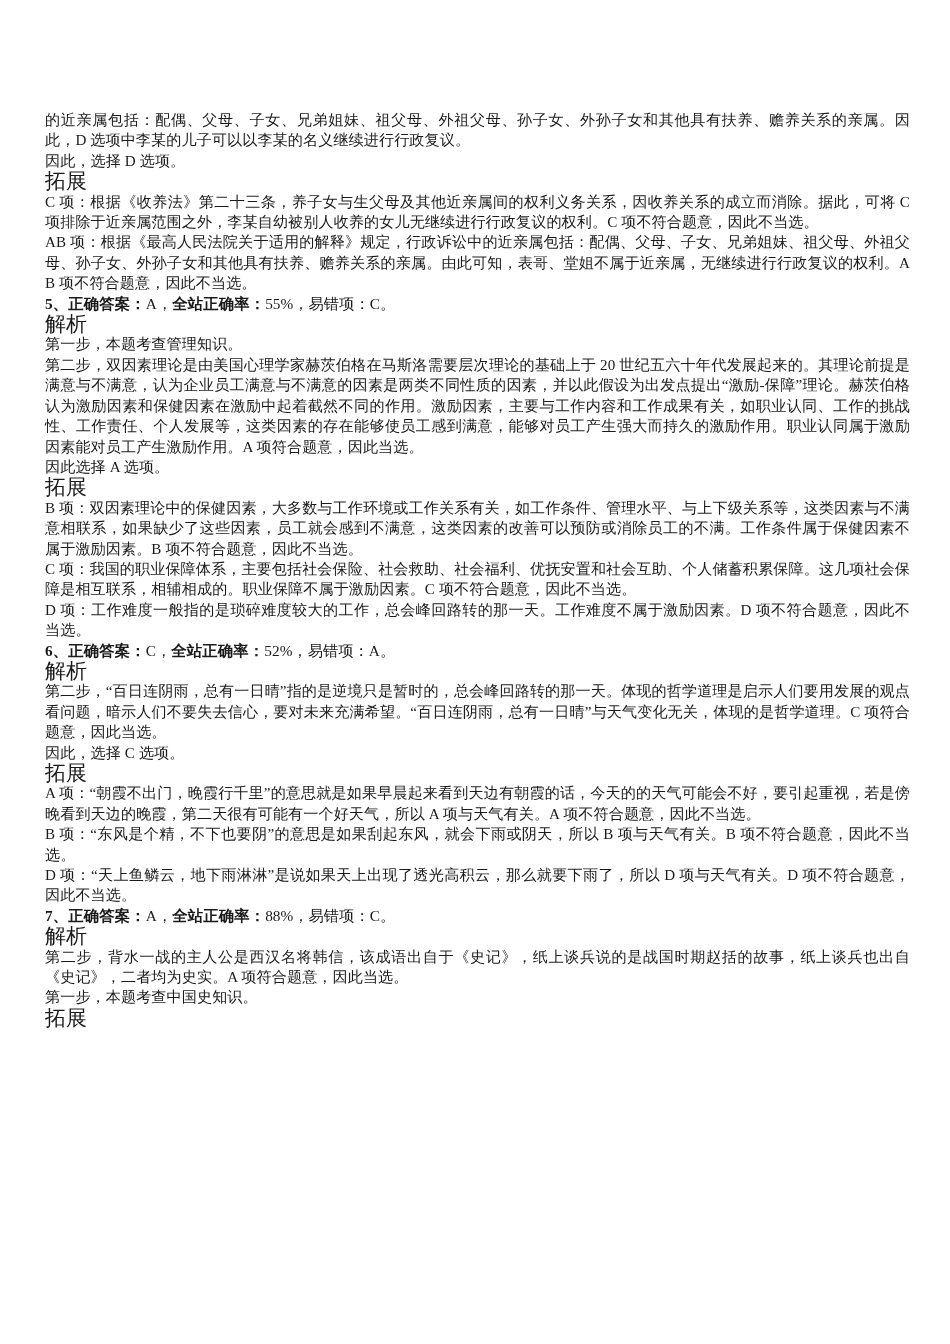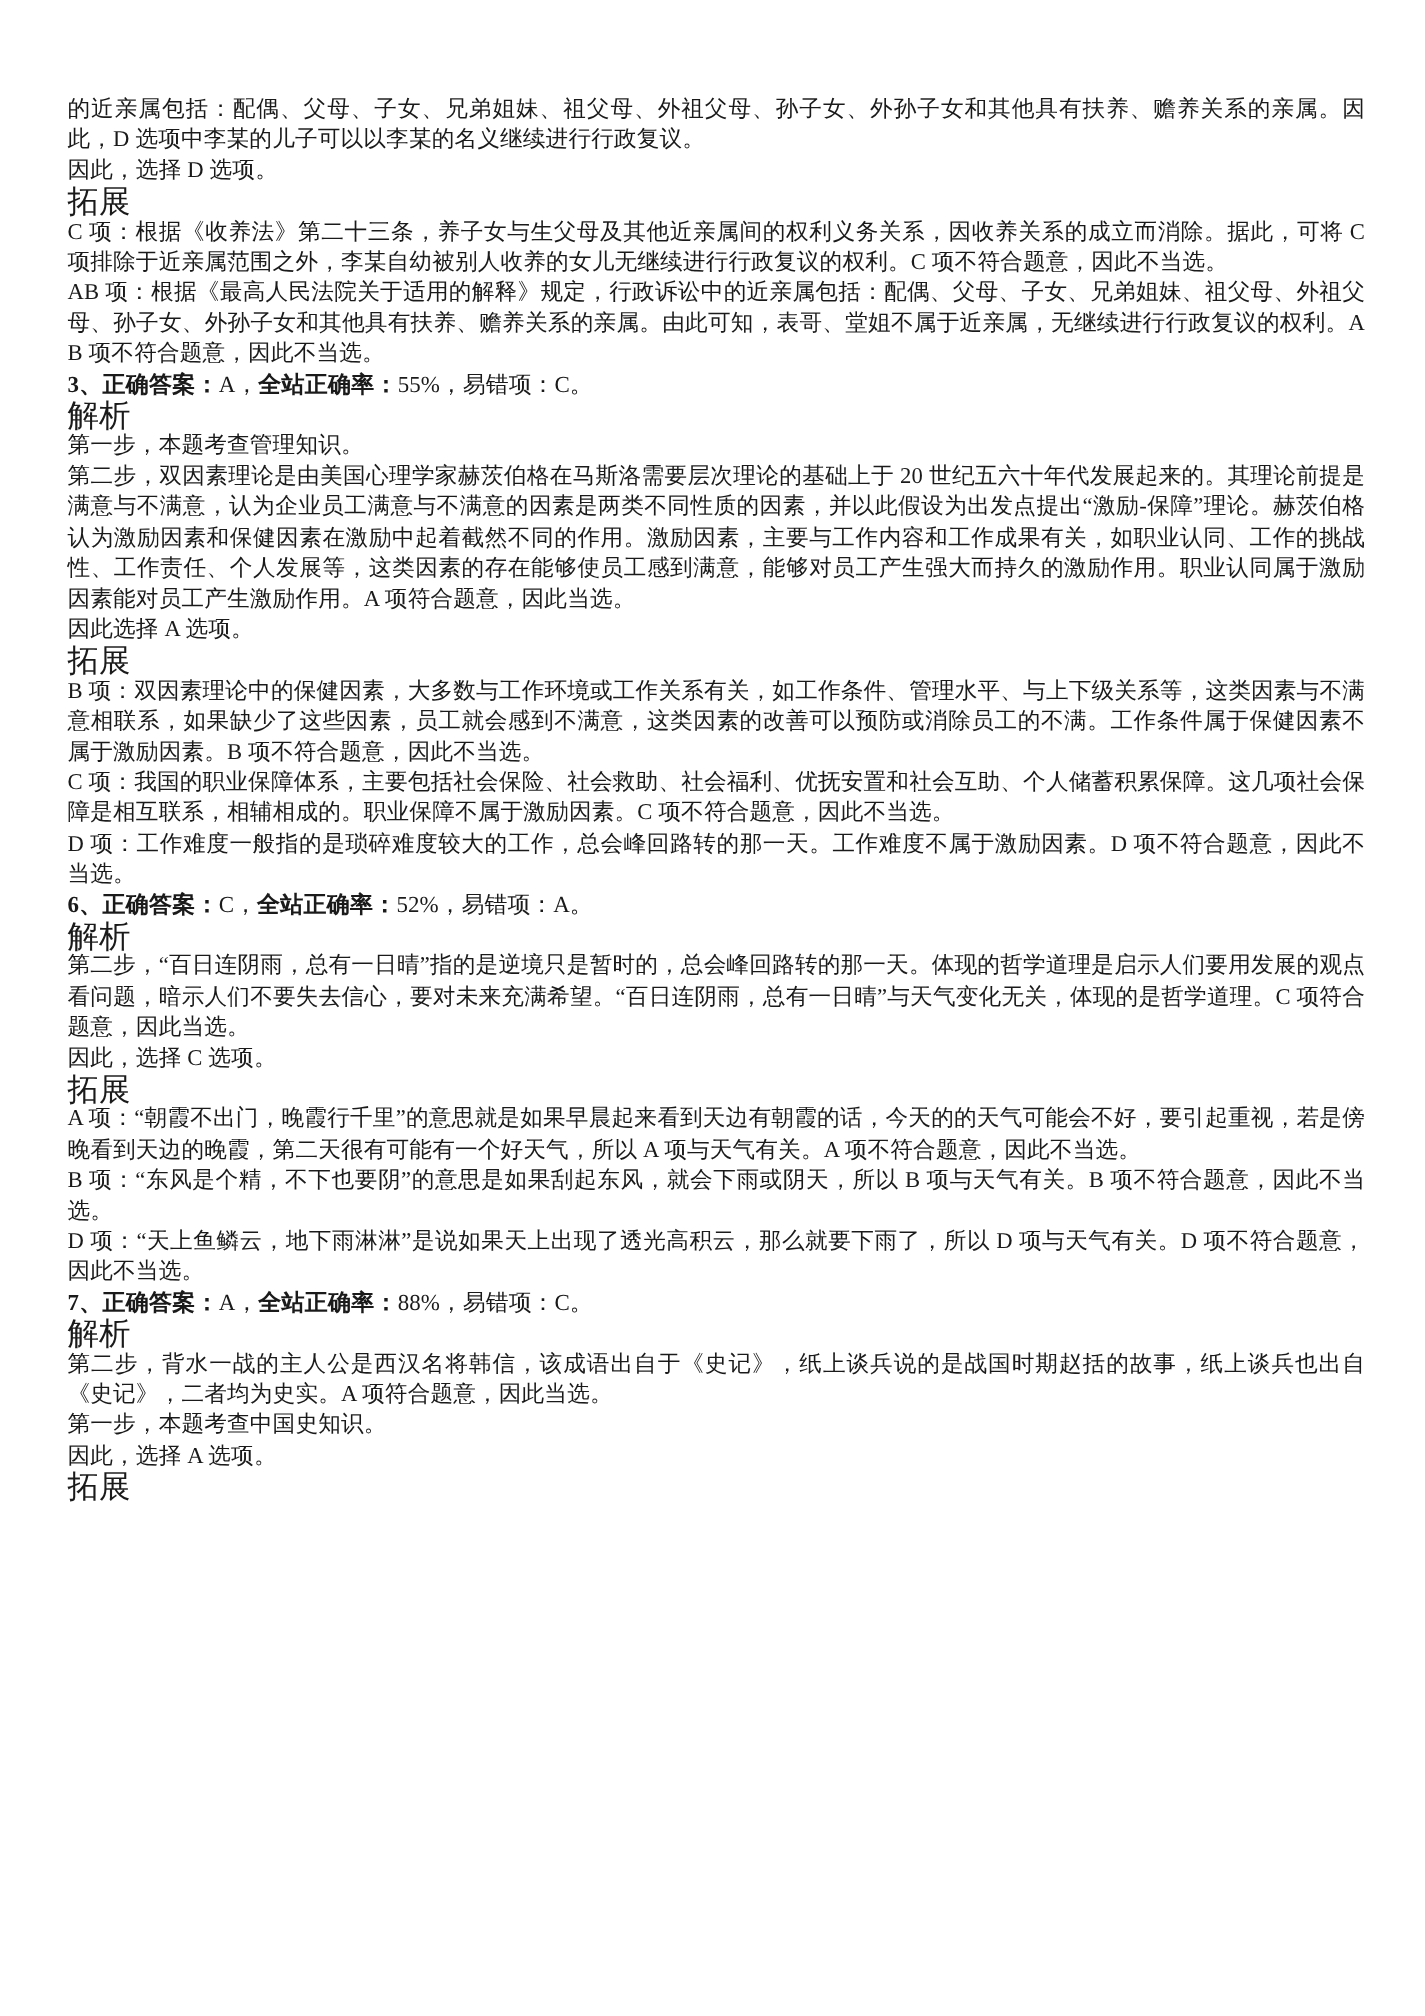--- a/index.html
+++ b/index.html
@@ -13,21 +13,21 @@
     height: 1344px;
     font-family: "Liberation Serif", "DejaVu Serif", serif;
     color: #1a1a1a;
     -webkit-font-smoothing: none;
   }
   .page {
     position: relative;
     width: 950px;
     height: 1344px;
     box-sizing: border-box;
-    padding: 63px 40px 0 45px;
+    padding: 110px 40px 0 45px;
     font-family: Liberation Serif, serif;
   }
   .doc-body {
     width: 865px;
   }
   
   p.para {
     margin: 0;
     font-size: 15.1px;
     line-height: 20.4px;
@@ -72,21 +72,21 @@
     <div class="blk">
       <p class="para">的近亲属包括：配偶、父母、子女、兄弟姐妹、祖父母、外祖父母、孙子女、外孙子女和其他具有扶养、赡养关系的亲属。因此，D 选项中李某的儿子可以以李某的名义继续进行行政复议。</p>
       <p class="para">因此，选择 D 选项。</p>
       <p class="label gap-sm">拓展</p>
       <p class="para">C 项：根据《收养法》第二十三条，养子女与生父母及其他近亲属间的权利义务关系，因收养关系的成立而消除。据此，可将 C 项排除于近亲属范围之外，李某自幼被别人收养的女儿无继续进行行政复议的权利。C 项不符合题意，因此不当选。</p>
       <p class="para gap-sm">AB 项：根据《最高人民法院关于适用的解释》规定，行政诉讼中的近亲属包括：配偶、父母、子女、兄弟姐妹、祖父母、外祖父母、孙子女、外孙子女和其他具有扶养、赡养关系的亲属。由此可知，表哥、堂姐不属于近亲属，无继续进行行政复议的权利。AB 项不符合题意，因此不当选。</p>
     </div>
 
     <div class="blk">
       <p class="answer-line gap-md">
-        <span class="b">3、正确答案：</span><span class="n">A，</span><span class="b">全站正确率：</span><span class="n">55%，易错项：C。</span>
+        <span class="b">5、正确答案：</span><span class="n">A，</span><span class="b">全站正确率：</span><span class="n">55%，易错项：C。</span>
       </p>
       <p class="label gap-sm">解析</p>
       <p class="para gap-sm">第一步，本题考查管理知识。</p>
       <p class="para">第二步，双因素理论是由美国心理学家赫茨伯格在马斯洛需要层次理论的基础上于 20 世纪五六十年代发展起来的。其理论前提是满意与不满意，认为企业员工满意与不满意的因素是两类不同性质的因素，并以此假设为出发点提出“激励-保障”理论。赫茨伯格认为激励因素和保健因素在激励中起着截然不同的作用。激励因素，主要与工作内容和工作成果有关，如职业认同、工作的挑战性、工作责任、个人发展等，这类因素的存在能够使员工感到满意，能够对员工产生强大而持久的激励作用。职业认同属于激励因素能对员工产生激励作用。A 项符合题意，因此当选。</p>
       <p class="para">因此选择 A 选项。</p>
       <p class="label gap-sm">拓展</p>
       <p class="para gap-sm">B 项：双因素理论中的保健因素，大多数与工作环境或工作关系有关，如工作条件、管理水平、与上下级关系等，这类因素与不满意相联系，如果缺少了这些因素，员工就会感到不满意，这类因素的改善可以预防或消除员工的不满。工作条件属于保健因素不属于激励因素。B 项不符合题意，因此不当选。</p>
       <p class="para">C 项：我国的职业保障体系，主要包括社会保险、社会救助、社会福利、优抚安置和社会互助、个人储蓄积累保障。这几项社会保障是相互联系，相辅相成的。职业保障不属于激励因素。C 项不符合题意，因此不当选。</p>
       <p class="para">D 项：工作难度一般指的是琐碎难度较大的工作，总会峰回路转的那一天。工作难度不属于激励因素。D 项不符合题意，因此不当选。</p>
     </div>
@@ -104,18 +104,17 @@
       <p class="para">D 项：“天上鱼鳞云，地下雨淋淋”是说如果天上出现了透光高积云，那么就要下雨了，所以 D 项与天气有关。D 项不符合题意，因此不当选。</p>
     </div>
 
     <div class="blk">
       <p class="answer-line gap-md">
         <span class="b">7、正确答案：</span><span class="n">A，</span><span class="b">全站正确率：</span><span class="n">88%，易错项：C。</span>
       </p>
       <p class="label gap-sm">解析</p>
       <p class="para">第二步，背水一战的主人公是西汉名将韩信，该成语出自于《史记》，纸上谈兵说的是战国时期赵括的故事，纸上谈兵也出自《史记》，二者均为史实。A 项符合题意，因此当选。</p>
       <p class="para gap-sm">第一步，本题考查中国史知识。</p>
-      <p class="para">因此，选择 A 选项。</p>
       <p class="label gap-sm">拓展</p>
     </div>
 
   </div>
 </div>
 
 </body></html>

